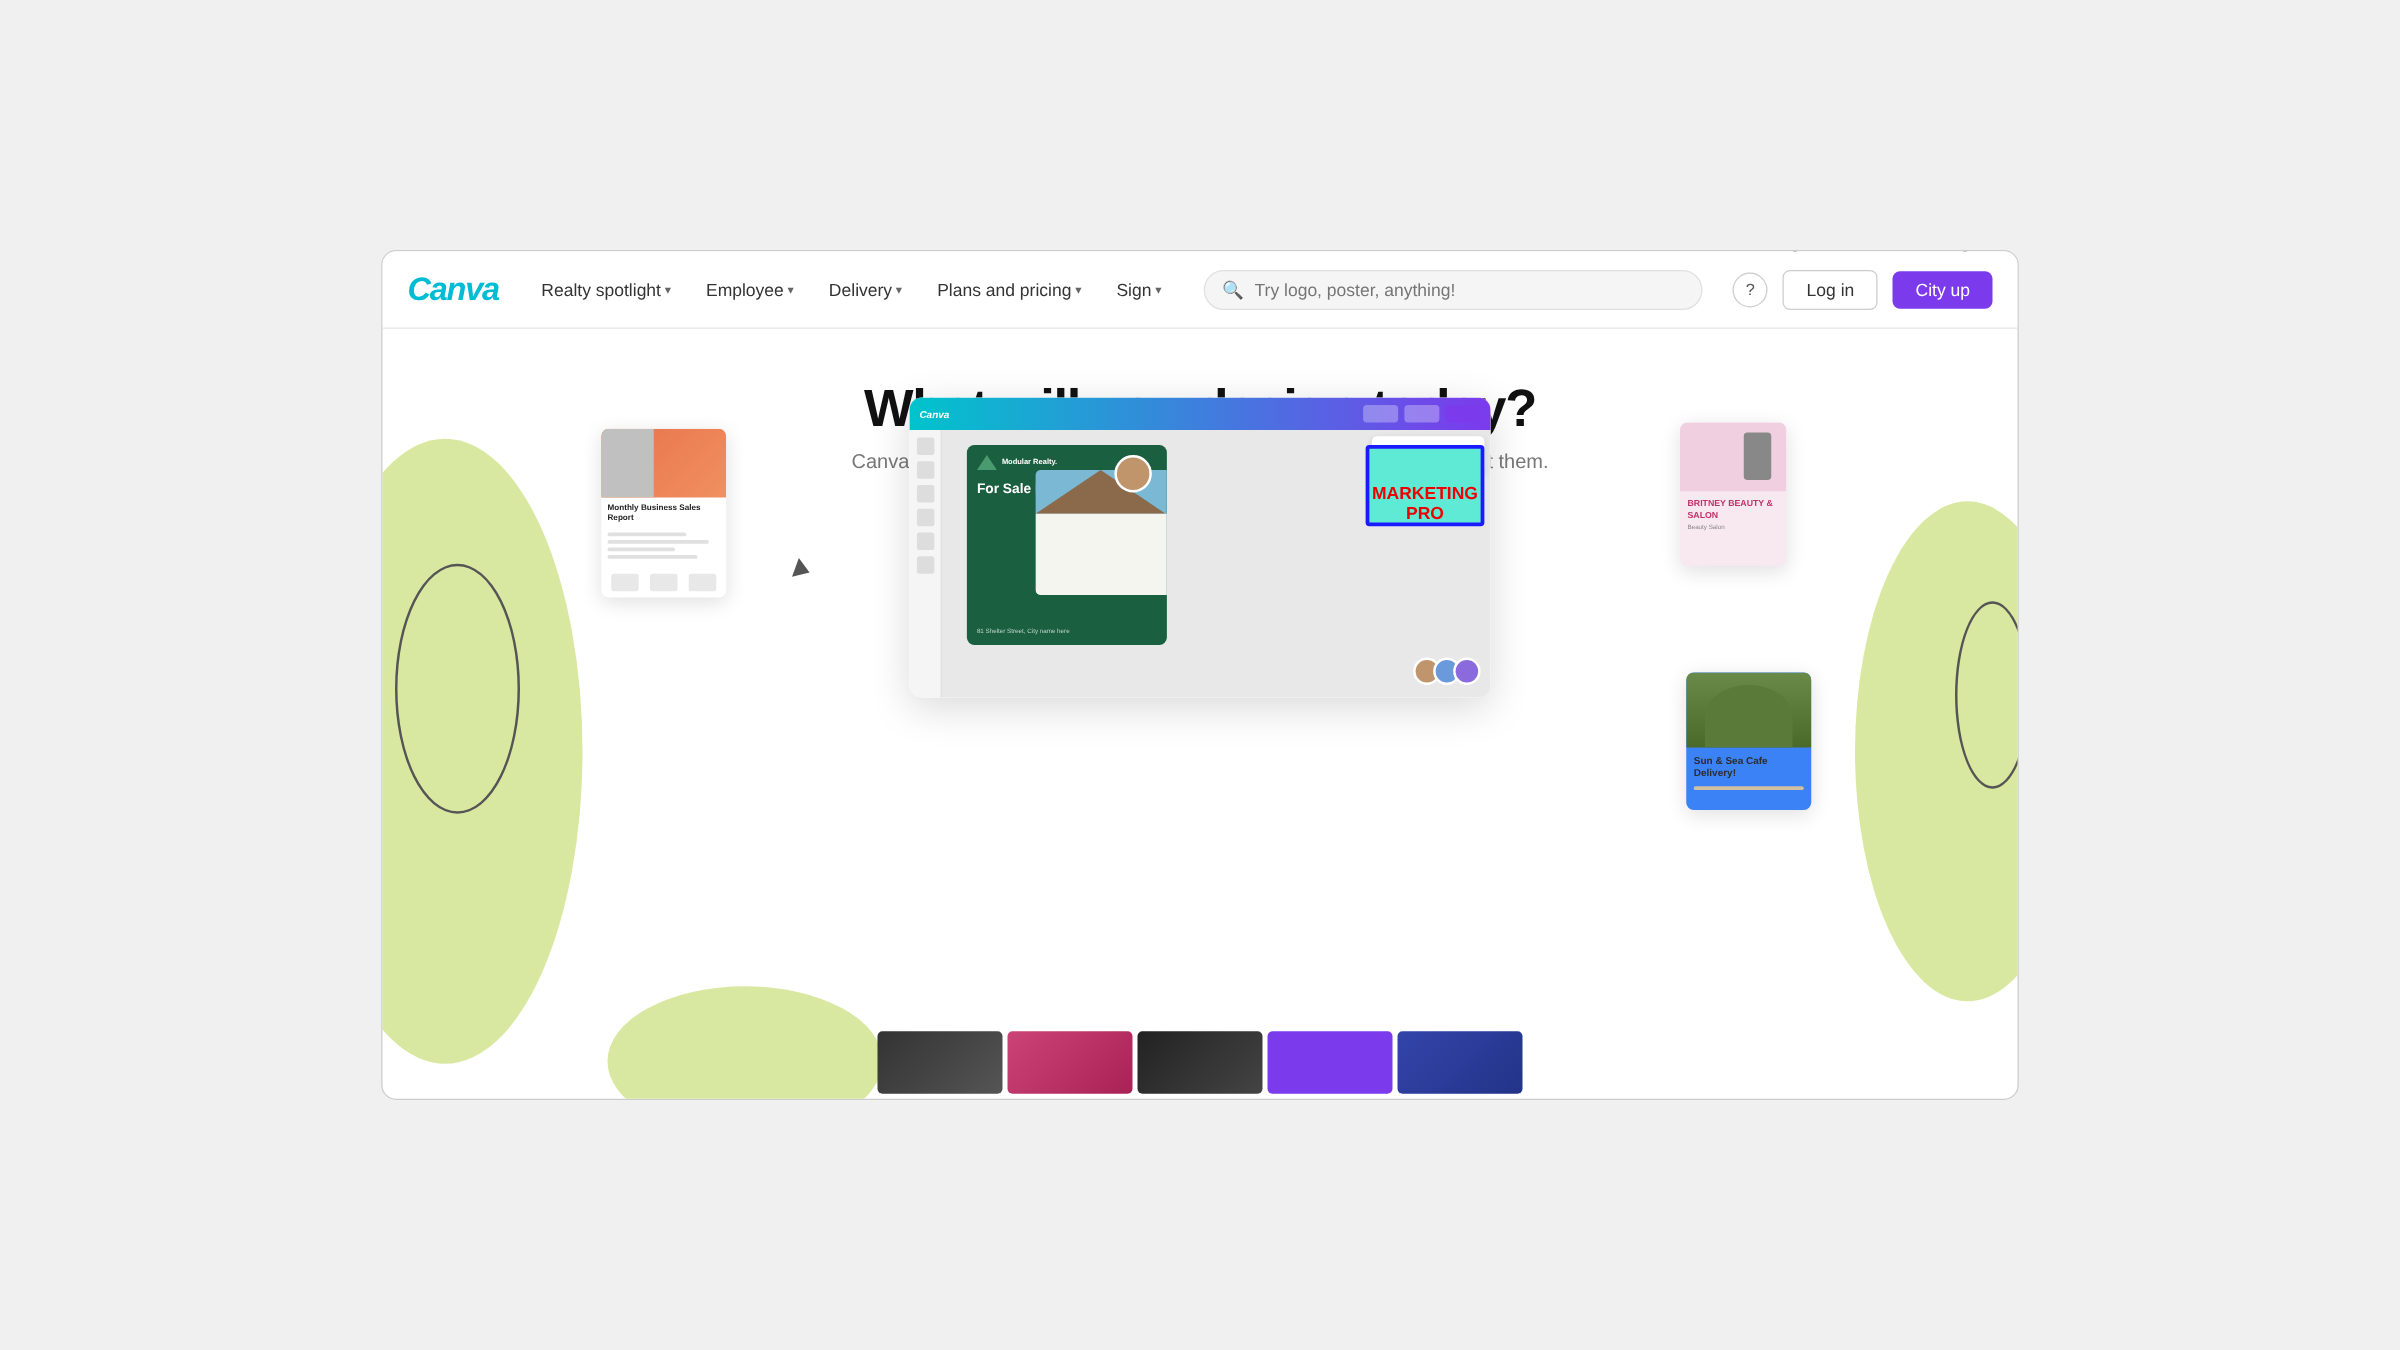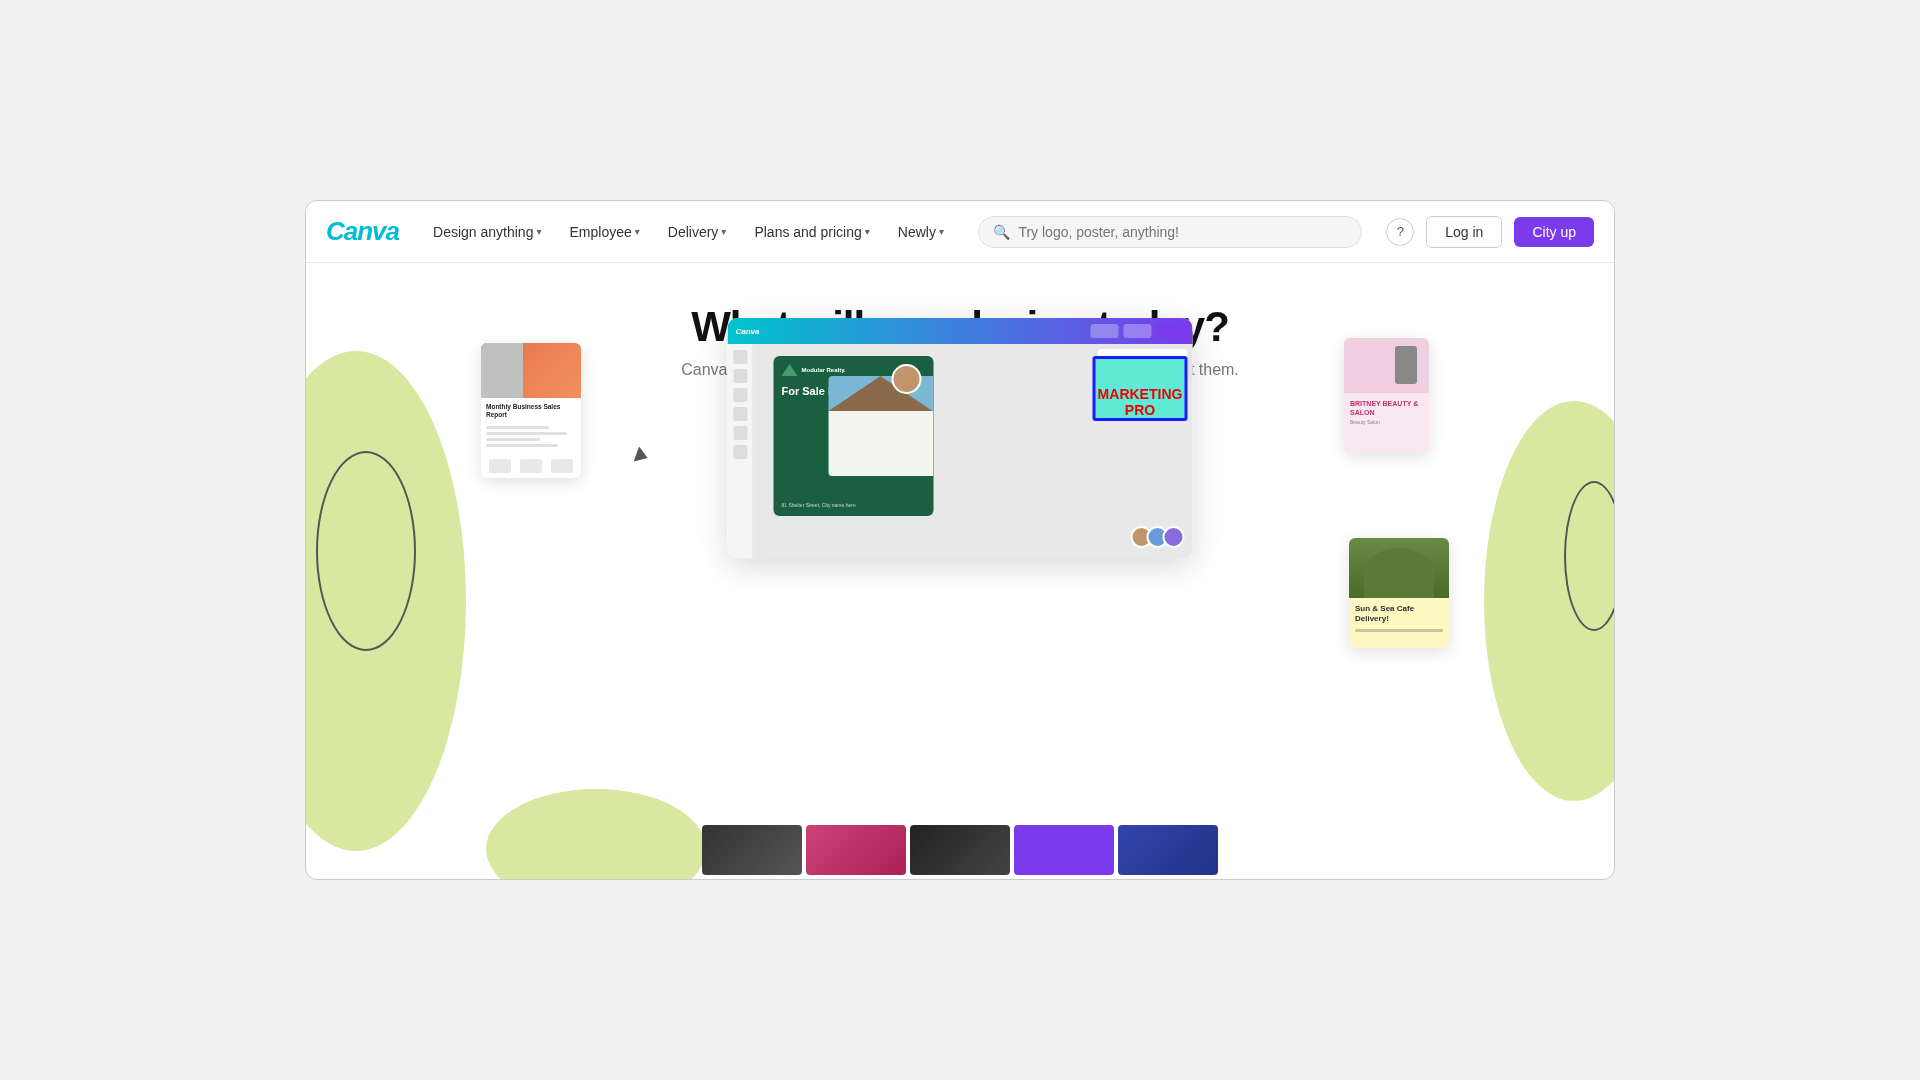--- a/index.html
+++ b/index.html
@@ -379,21 +379,21 @@
       color: #888;
       margin-top: 2px;
     }
 
     .card-cafe {
       position: absolute;
       right: 165px;
       top: 275px;
       width: 100px;
       height: 110px;
-      background: #fef9c3;
+      background: #3b82f6;
       border-radius: 6px;
       box-shadow: 0 4px 16px rgba(0,0,0,0.12);
       overflow: hidden;
       z-index: 6;
     }
     .card-cafe-image {
       height: 60px;
       background: linear-gradient(180deg, #6a8a4a 0%, #4a6a2a 100%);
       position: relative;
       overflow: hidden;
@@ -677,37 +677,37 @@
   <div class="bg-circle-top-right"></div>
   <div class="bg-arc-left"></div>
   <div class="bg-arc-right"></div>
   <div class="bg-circle-bottom"></div>
 
   <nav class="navbar">
     <div class="logo">
       <span>Canva</span>
     </div>
     <div class="nav-item">
-      <span>Design anything</span>
+      <span>Realty spotlight</span>
       <span class="nav-chevron">▾</span>
     </div>
     <div class="nav-item">
       <span>Employee</span>
       <span class="nav-chevron">▾</span>
     </div>
     <div class="nav-item">
       <span>Delivery</span>
       <span class="nav-chevron">▾</span>
     </div>
     <div class="nav-item">
       <span>Plans and pricing</span>
       <span class="nav-chevron">▾</span>
     </div>
     <div class="nav-item">
-      <span>Newly</span>
+      <span>Sign</span>
       <span class="nav-chevron">▾</span>
     </div>
     <div class="search-bar">
       <span class="search-icon-svg">🔍</span>
       <input class="search-input" type="text" placeholder="Try logo, poster, anything!" style="">
     </div>
     <div class="nav-right">
       <div class="help-icon">?</div>
       <button class="login-btn">Log in</button>
       <button class="signup-btn">City up</button>

